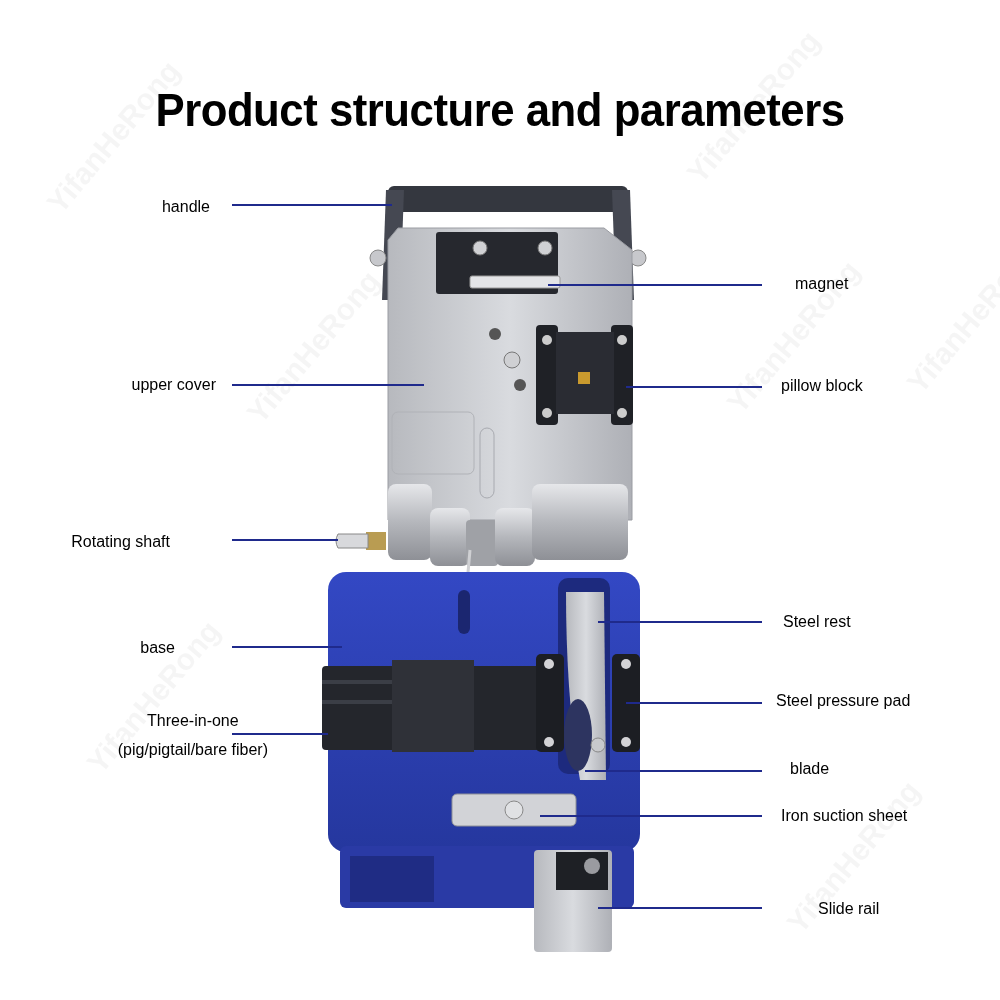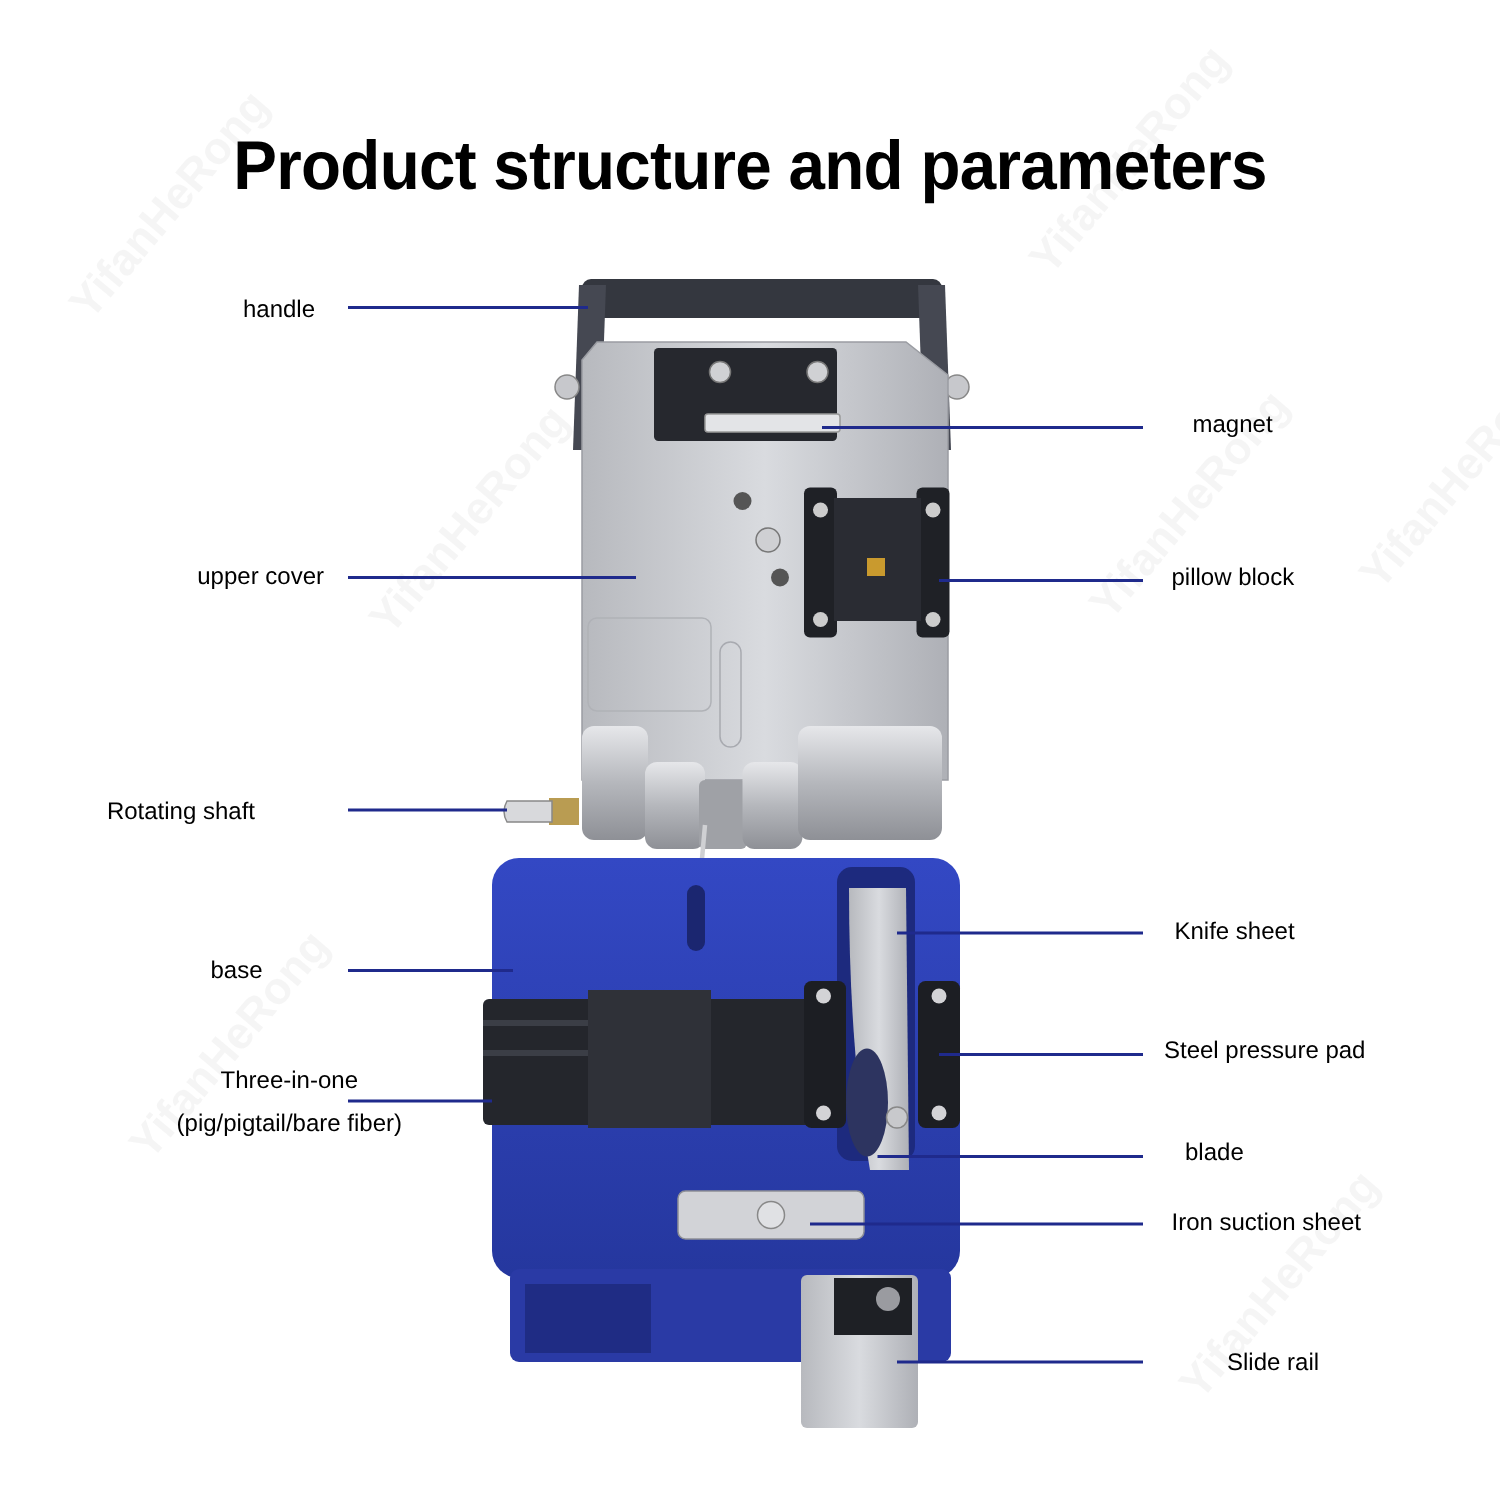--- a/index.html
+++ b/index.html
@@ -137,21 +137,21 @@
 </div>
 <div class="line" style="left:232px;top:733px;width:96px;"></div>
 
 <div class="line" style="left:548px;top:284px;width:214px;"></div>
 <div class="label" style="left:795px;top:269px;">magnet</div>
 
 <div class="line" style="left:626px;top:386px;width:136px;"></div>
 <div class="label" style="left:781px;top:371px;">pillow block</div>
 
 <div class="line" style="left:598px;top:621px;width:164px;"></div>
-<div class="label" style="left:783px;top:607px;">Knife sheet</div>
+<div class="label" style="left:783px;top:607px;">Steel rest</div>
 
 <div class="line" style="left:626px;top:702px;width:136px;"></div>
 <div class="label" style="left:776px;top:686px;">Steel pressure pad</div>
 
 <div class="line" style="left:585px;top:770px;width:177px;"></div>
 <div class="label" style="left:790px;top:754px;">blade</div>
 
 <div class="line" style="left:540px;top:815px;width:222px;"></div>
 <div class="label" style="left:781px;top:801px;">Iron suction sheet</div>
 

